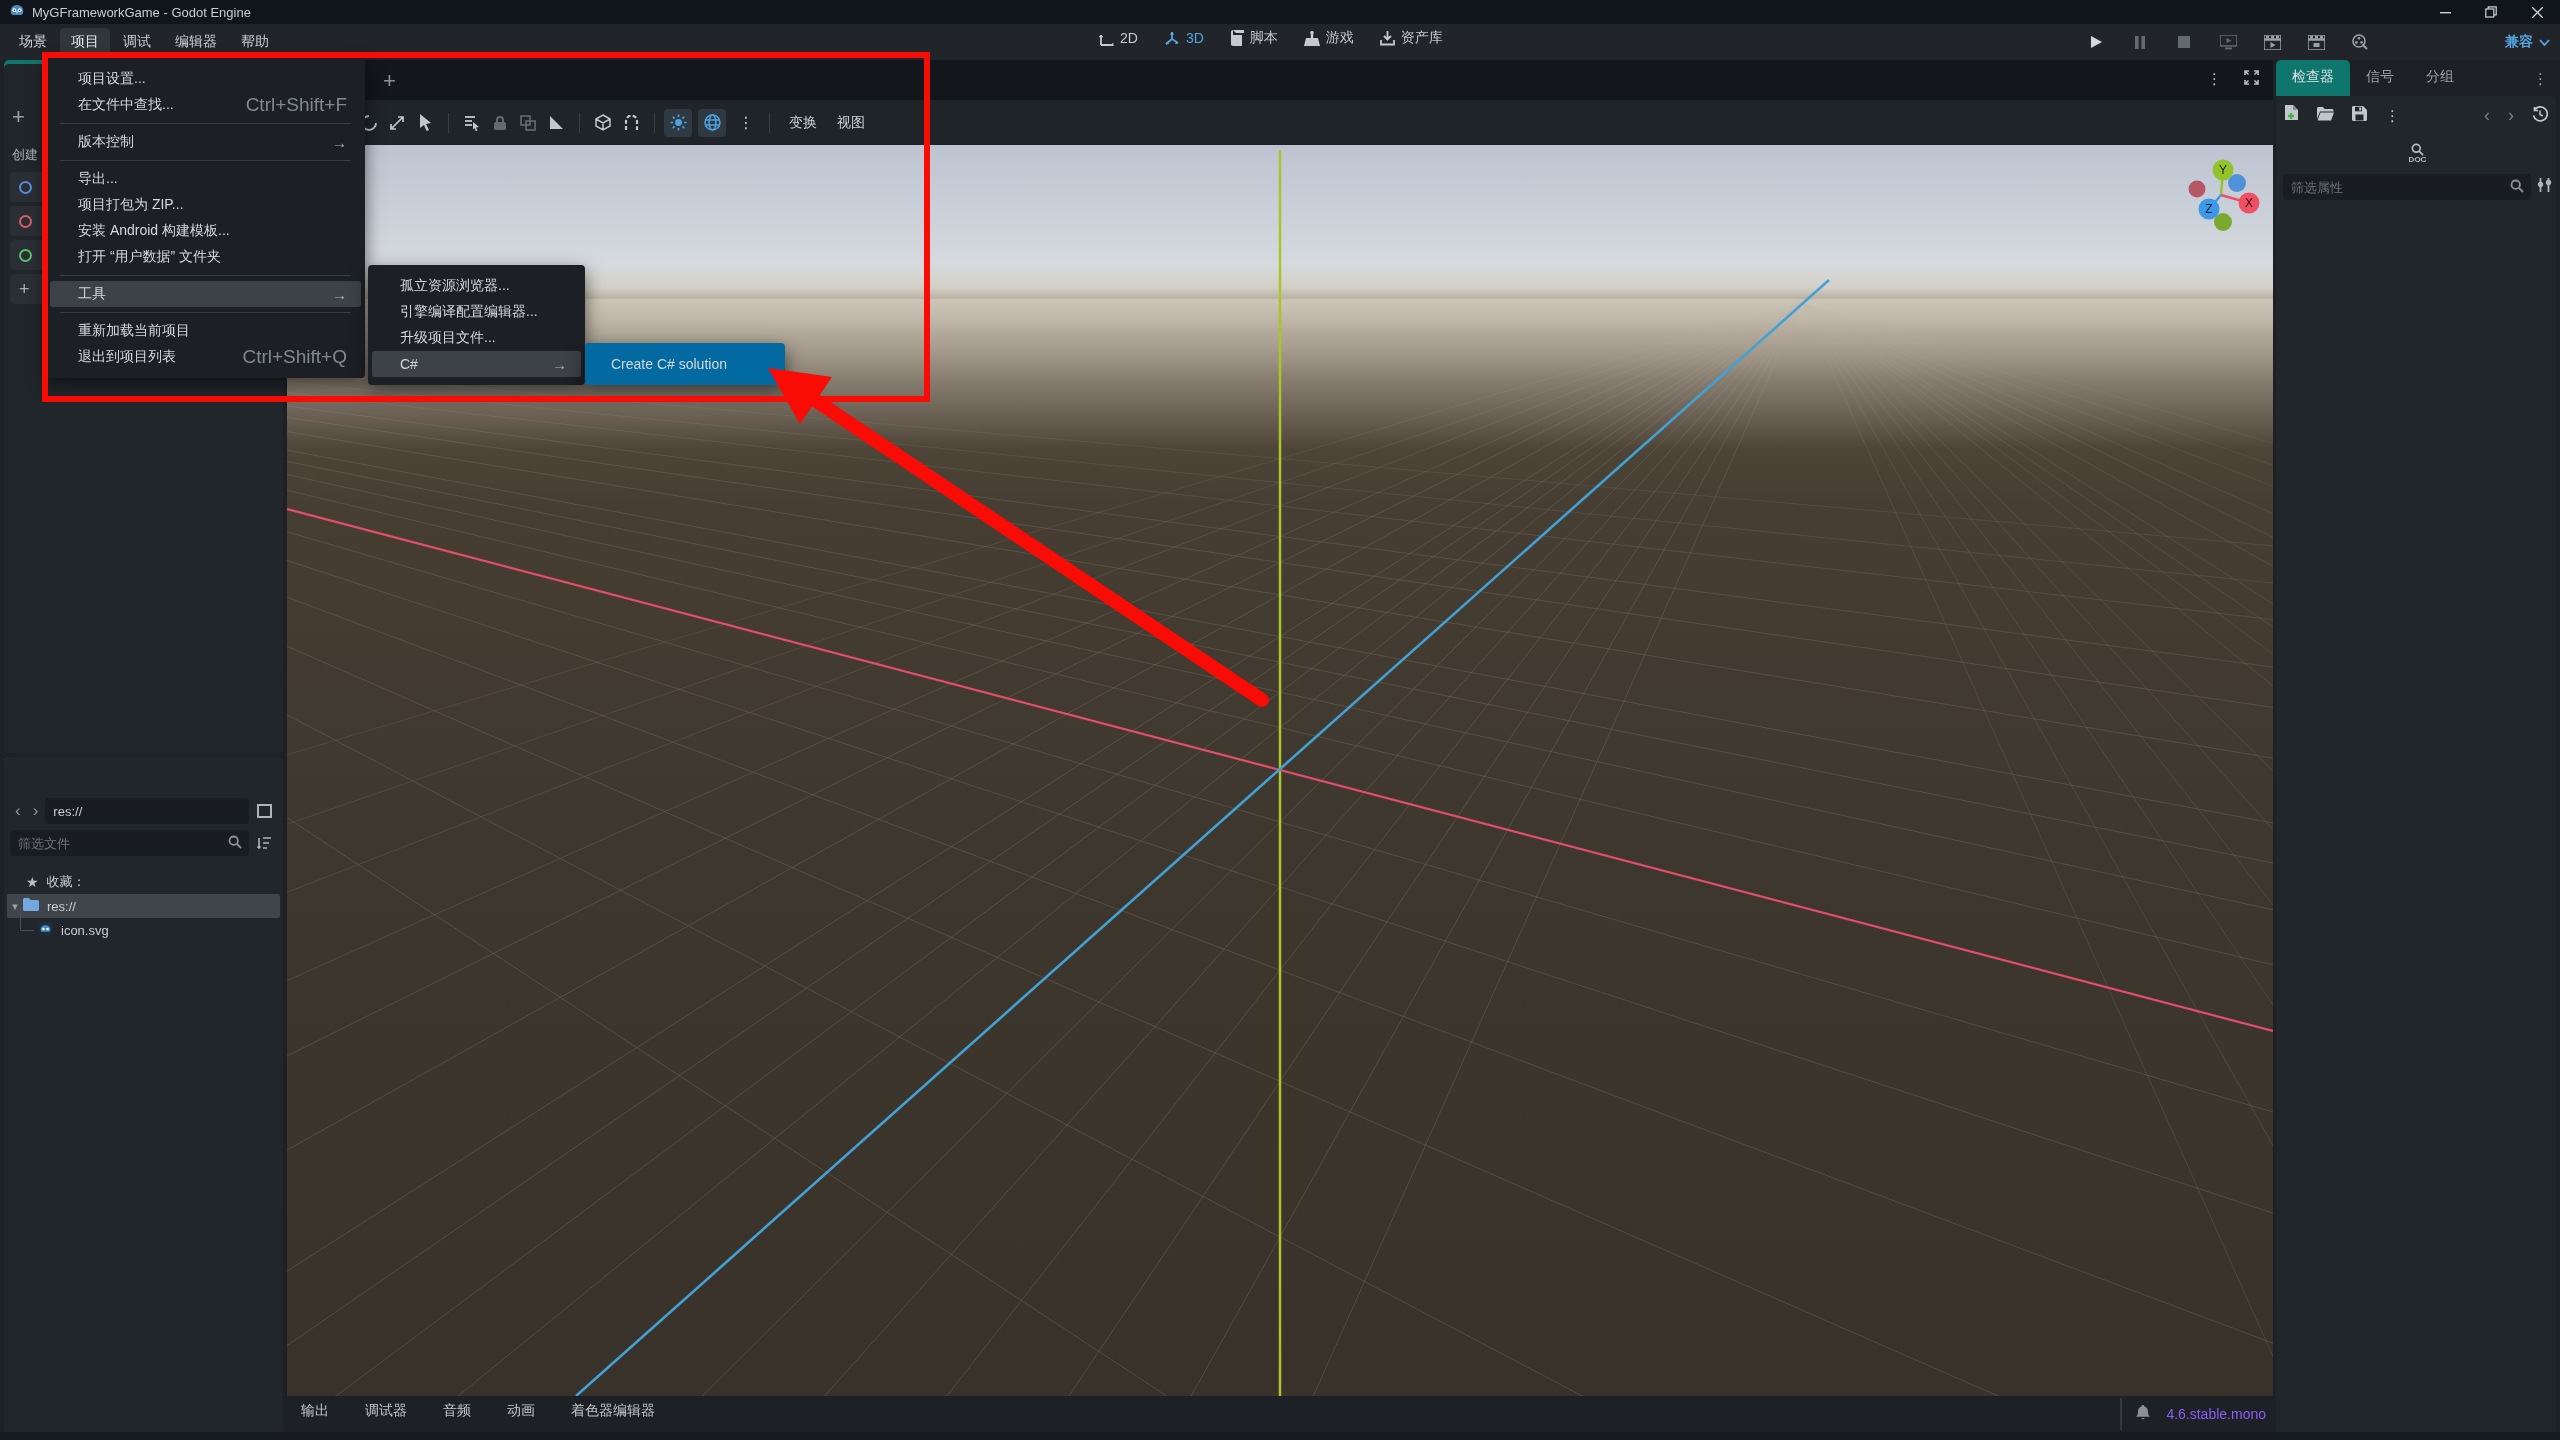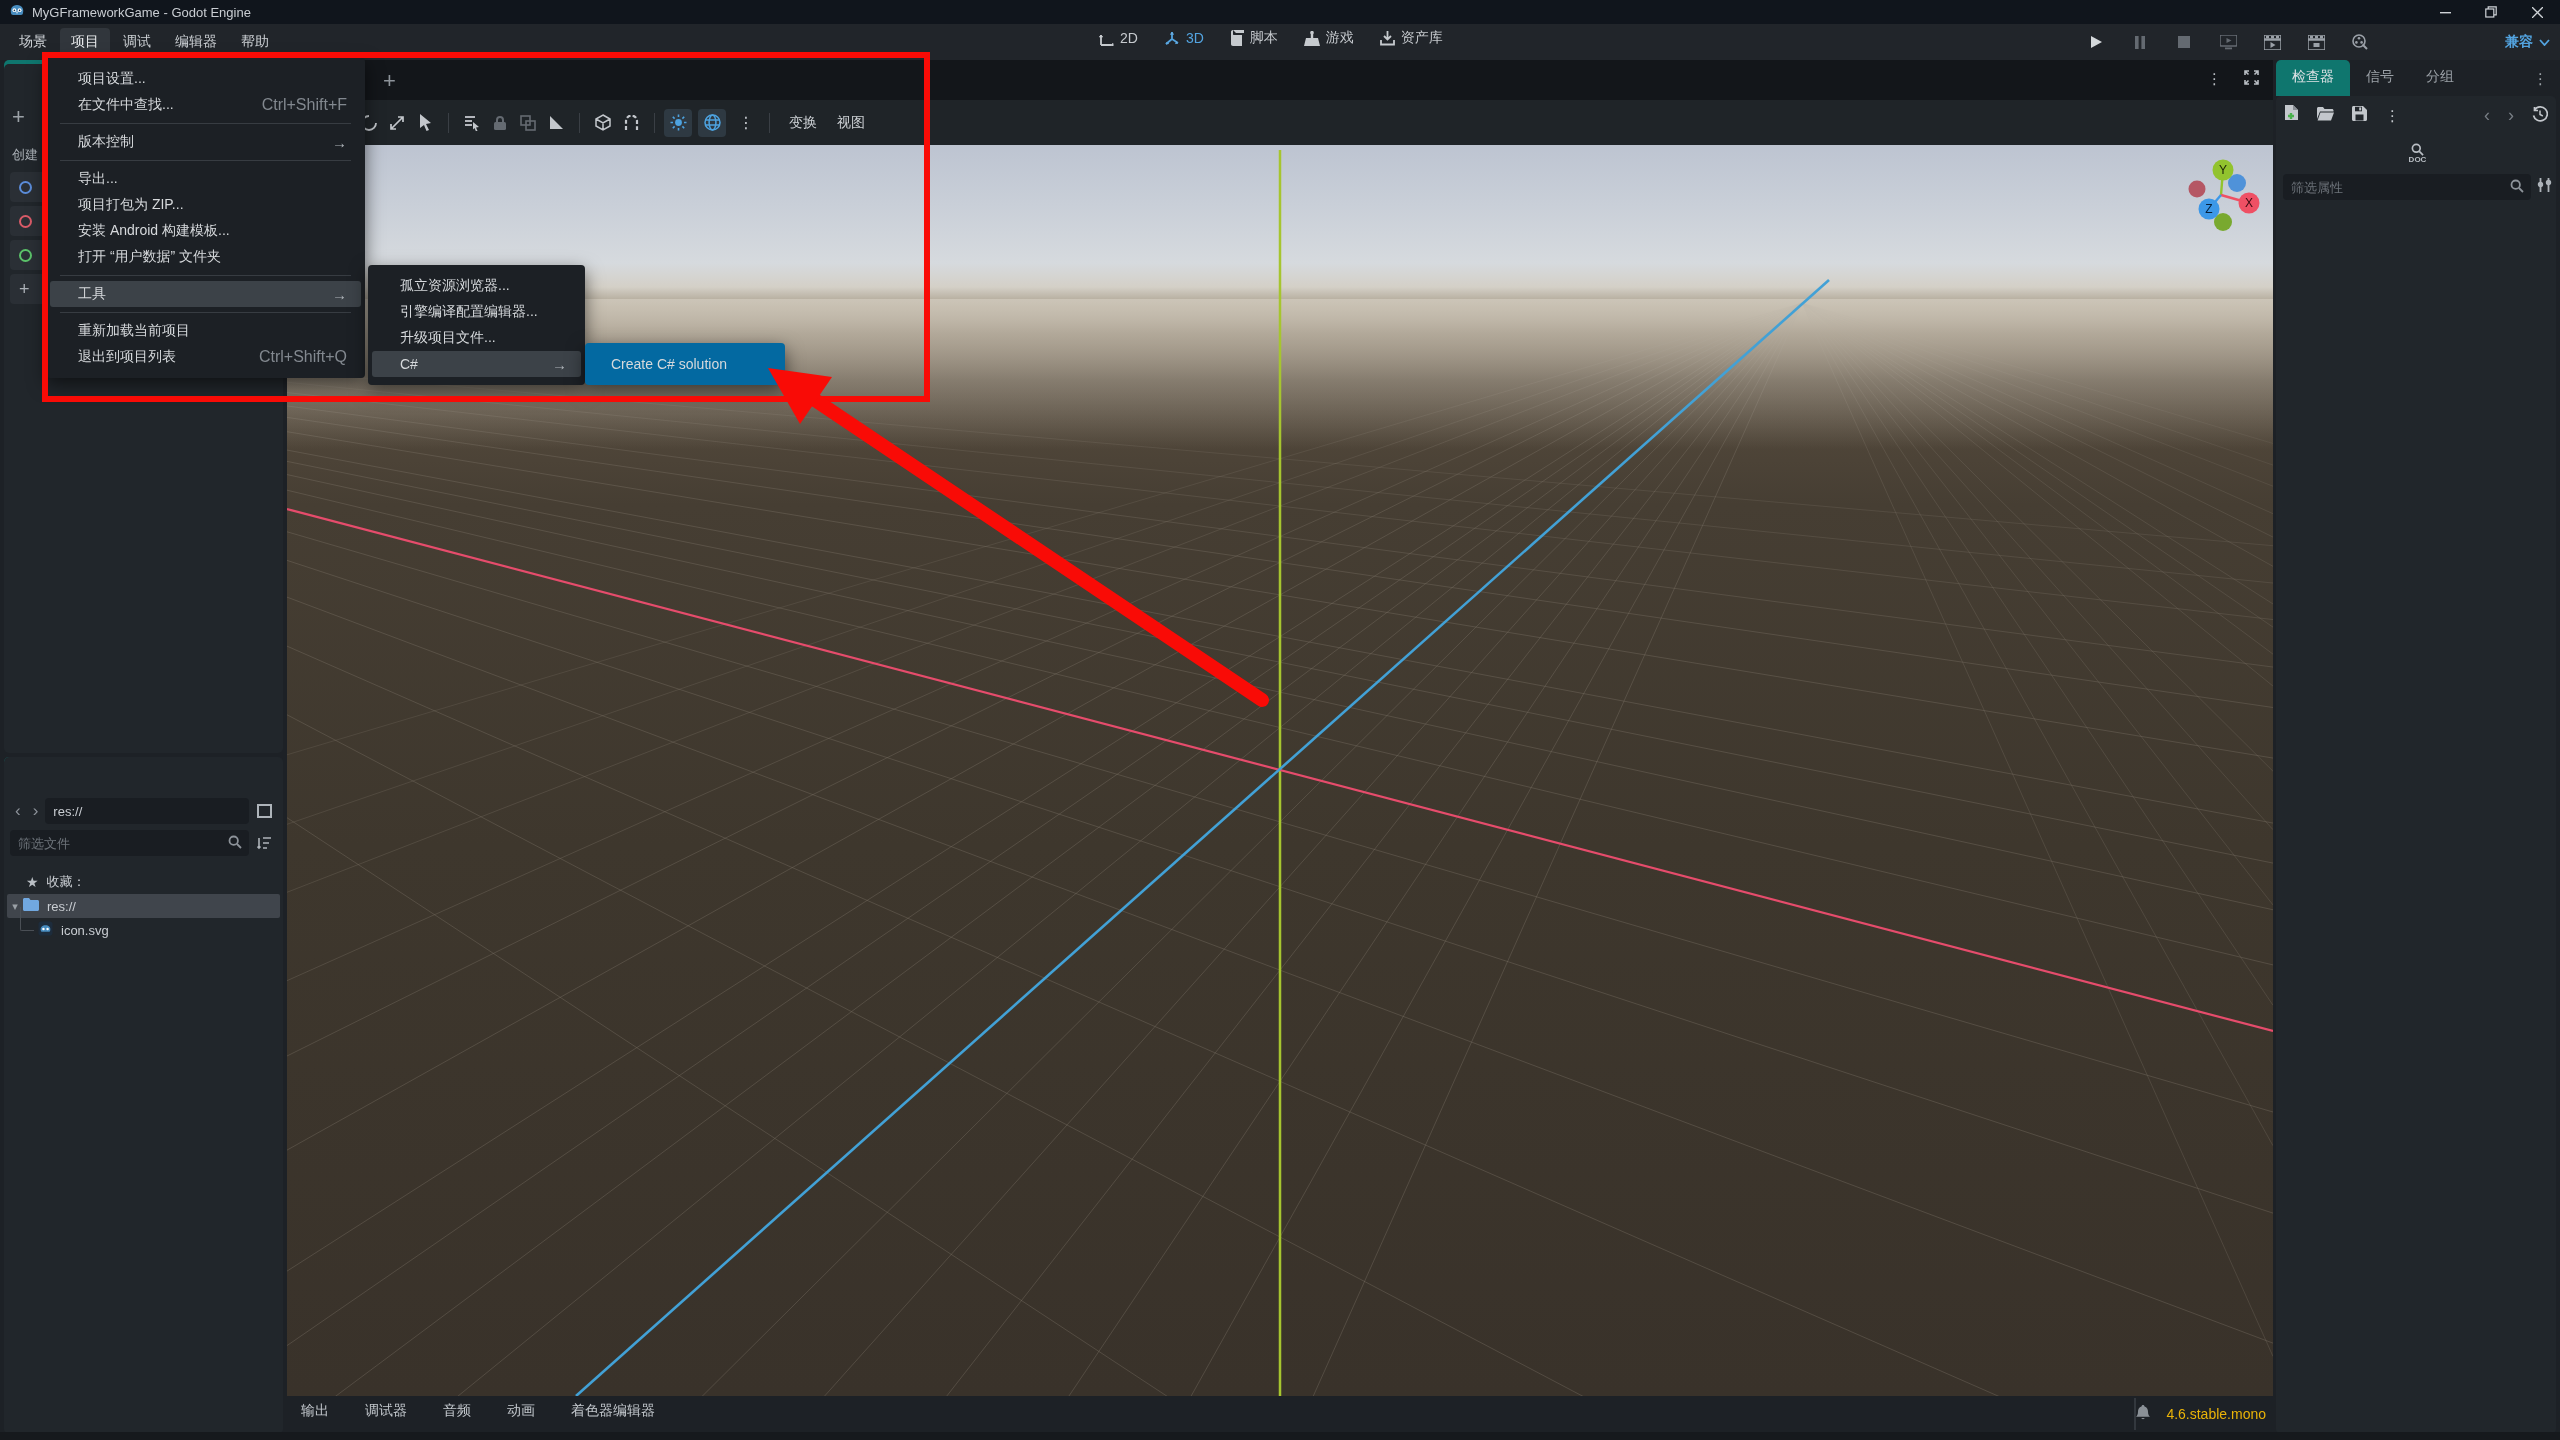--- a/index.html
+++ b/index.html
@@ -79,28 +79,28 @@
   .insp-toolbar { display:flex; align-items:center; padding:9px 8px 0 8px; gap:18px; color:#c3c7cc; }
   .insp-toolbar .spacer { flex:1; }
   .name-row { display:flex; align-items:center; padding:8px 4px 0 7px; gap:4px;flex-direction:column; }
   .name-input { background:#1a1e23; border-radius:4px; height:30px; flex:1; }
   .doc-btn { width:30px; height:30px; display:flex; flex-direction:column; align-items:center; justify-content:center; color:#b9bec4; font-size:8px; font-weight:bold; line-height:7px; }
   .prop-filter { display:flex; align-items:center; padding:6px 4px 0 7px; gap:6px; }
 
   
   .bottombar { position:absolute; left:287px; top:1396px; width:2273px; height:36px; display:flex; align-items:flex-start; }
   .bottom-tab { font-size:14px; color:#c3c8cd; padding:6px 14px; margin-right:8px; border-radius:4px; }
-  .version-area { position:absolute; right:294px; top:1398px; height:32px; display:flex; align-items:center; gap:16px; border-left:2px solid #33383e; color:#eab308; font-size:14px; }
+  .version-area { position:absolute; right:294px; top:1398px; height:32px; display:flex; align-items:center; gap:16px; border-left:2px solid #33383e; padding-left:14px; color:#8b5cf6; font-size:14px; }
   .bottom-strip { position:absolute; left:0; top:1432px; width:2560px; height:8px; background:#16191d; }
 
   
   .popup { position:absolute; background:#1c2025; border-radius:4px; box-shadow:0 6px 18px rgba(0,0,0,.55); padding:8px 0; z-index:40; }
   .pm-item { height:26px; display:flex; align-items:center; font-size:14px; color:#d6d9dc; padding:0 14px 0 28px; margin:0 4px; border-radius:3px; white-space:nowrap; }
   .pm-item .lbl { flex:1; }
-  .pm-item .sc { color:#82888f; margin-left:40px; font-size:16px; }
+  .pm-item .sc { color:#82888f; margin-left:40px; font-size:19px; }
   .pm-item .sub { color:#aeb4ba; margin-left:30px; font-size:15px; }
   .pm-item.hl { background:#3c4248; }
   .pm-sep { height:1px; background:#373c42; margin:5px 14px; }
   .project-popup { left:46px; top:58px; width:319px; }
   .tools-popup { left:368px; top:265px; width:217px; }
   .cs-popup { left:585px; top:343px; width:200px; background:#0369a1; padding:4px 0; }
   .cs-popup .pm-item { padding-left:22px; height:34px; }
 
   
   .anno-rect { position:absolute; left:42px; top:52px; width:888px; height:350px; border:6px solid #f90b06; z-index:70; }

